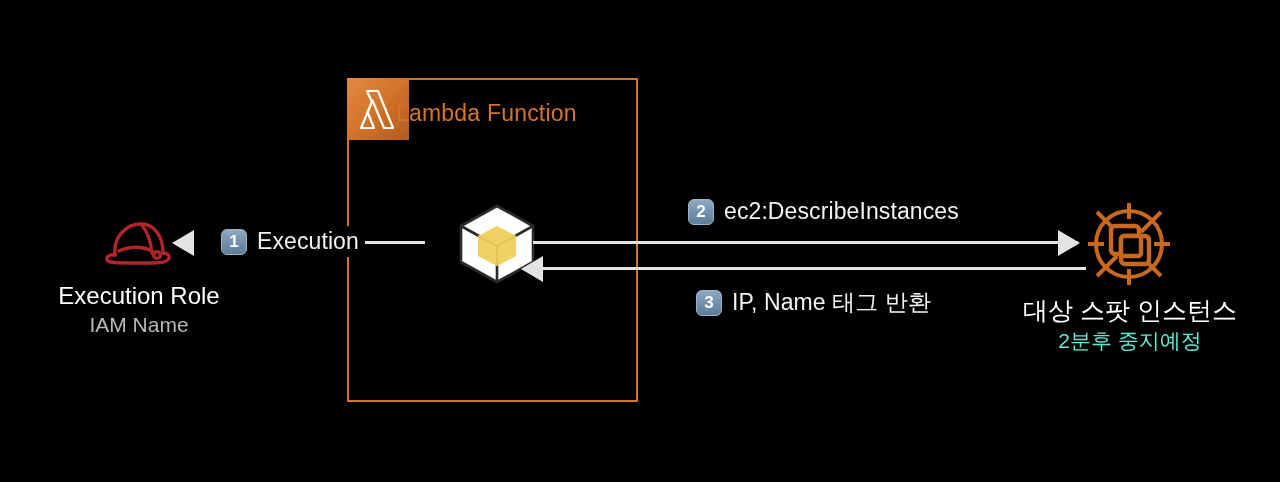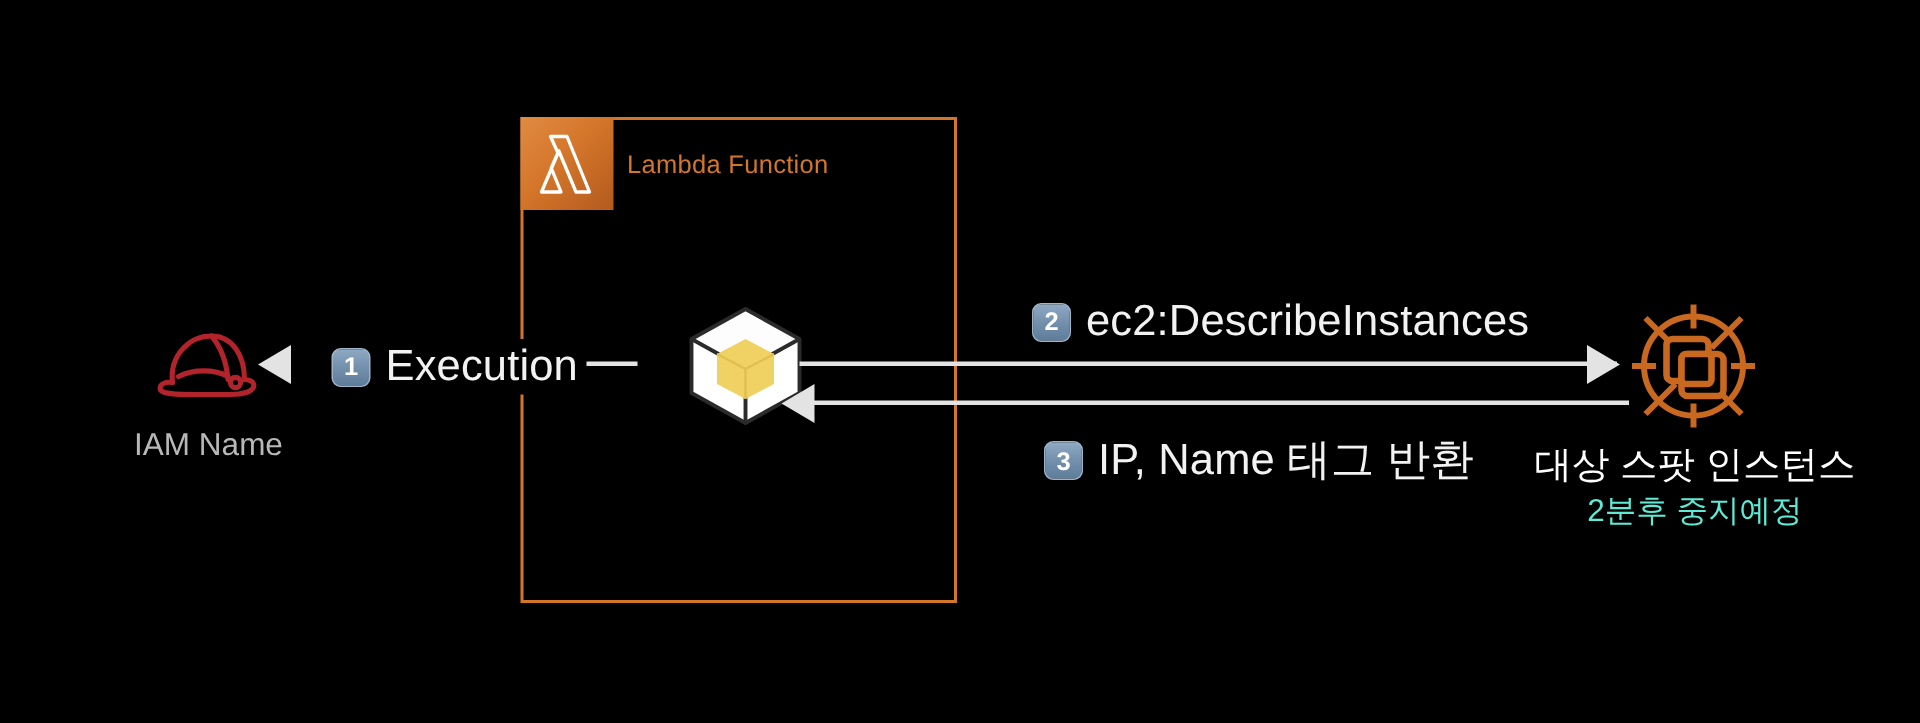--- a/index.html
+++ b/index.html
@@ -40,23 +40,23 @@
   }
   .lambda-glyph {
     position: absolute;
     left: 347px;
     top: 78px;
     width: 62px;
     height: 62px;
   }
   .lambda-title {
     position: absolute;
-    left: 418px;
+    left: 396px;
     top: 100px;
-    font-size: 17px;
+    font-size: 23px;
     color: #d4762a;
     letter-spacing: 0.2px;
     white-space: nowrap;
   }
 
   
   .icon-hat {
     position: absolute;
     left: 103px;
     top: 213px;
@@ -154,21 +154,21 @@
     box-sizing: border-box;
     color: #ffffff;
     font-size: 17px;
     font-weight: bold;
     display: flex;
     align-items: center;
     justify-content: center;
     line-height: 1;
   }
   .step-text {
-    font-size: 29px;
+    font-size: 23px;
     color: #f2f2f2;
     letter-spacing: 0.1px;
   }
   .st-assume { left: 215px; top: 226px; }
   .st-desc   { left: 682px; top: 196px; }
   .st-ret    { left: 690px; top: 285px; }
 </style>
 </head>
 <body>
 
@@ -246,20 +246,21 @@
     <span class="badge">2</span>
     <span class="step-text">ec2:DescribeInstances</span>
   </div>
 
   <div class="step st-ret">
     <span class="badge">3</span>
     <span class="step-text">IP, Name 태그 반환</span>
   </div>
 
   <div class="caption cap-role">
+    <span class="primary">Execution Role</span>
     <span class="secondary">IAM Name</span>
   </div>
 
 
   <div class="caption cap-spot">
     <span class="primary">대상 스팟 인스턴스</span>
     <span class="secondary">2분후 중지예정</span>
   </div>
 
 </div>

